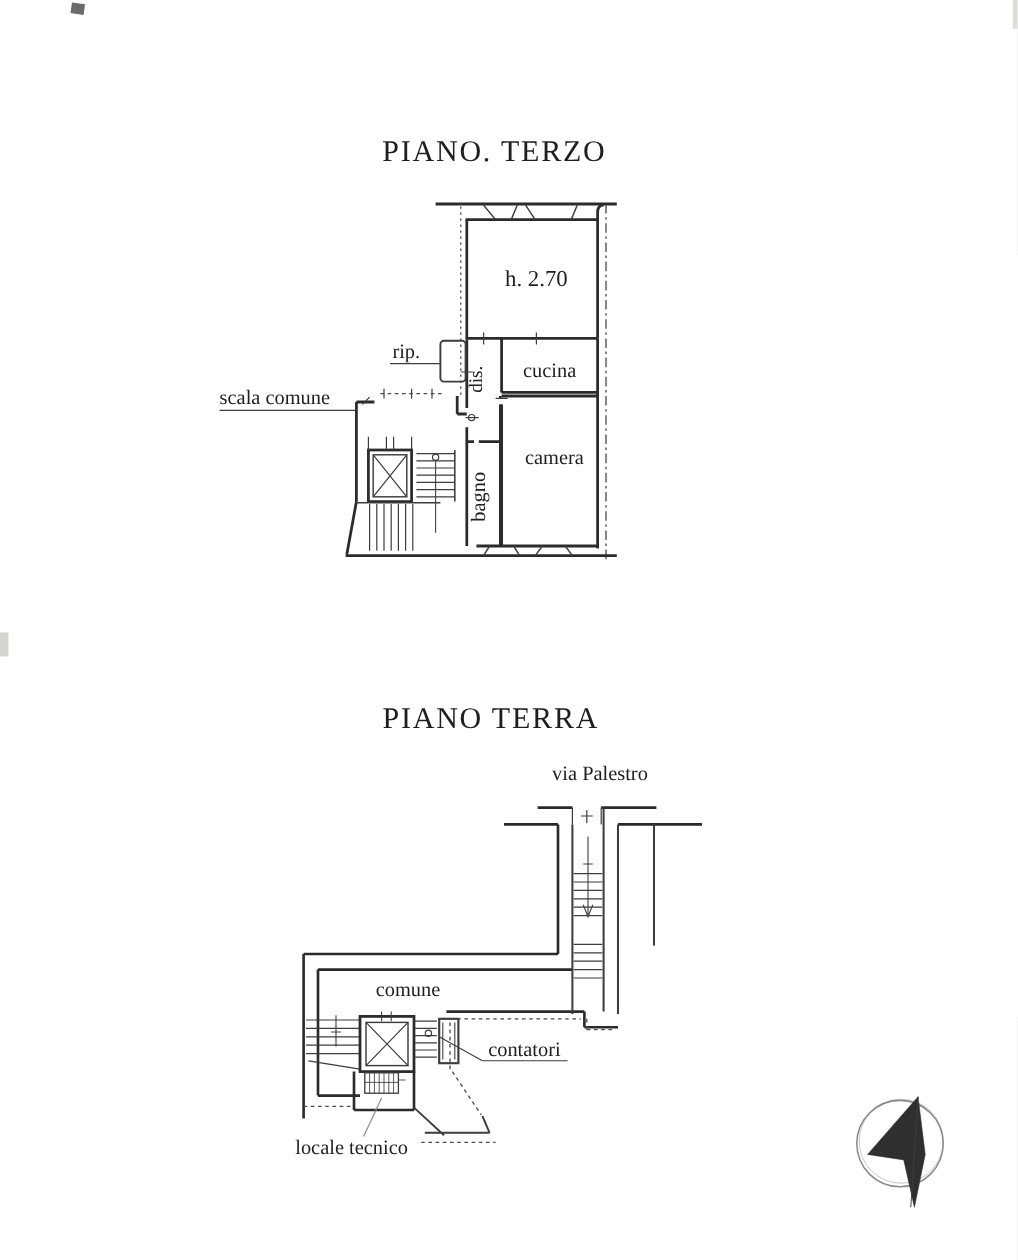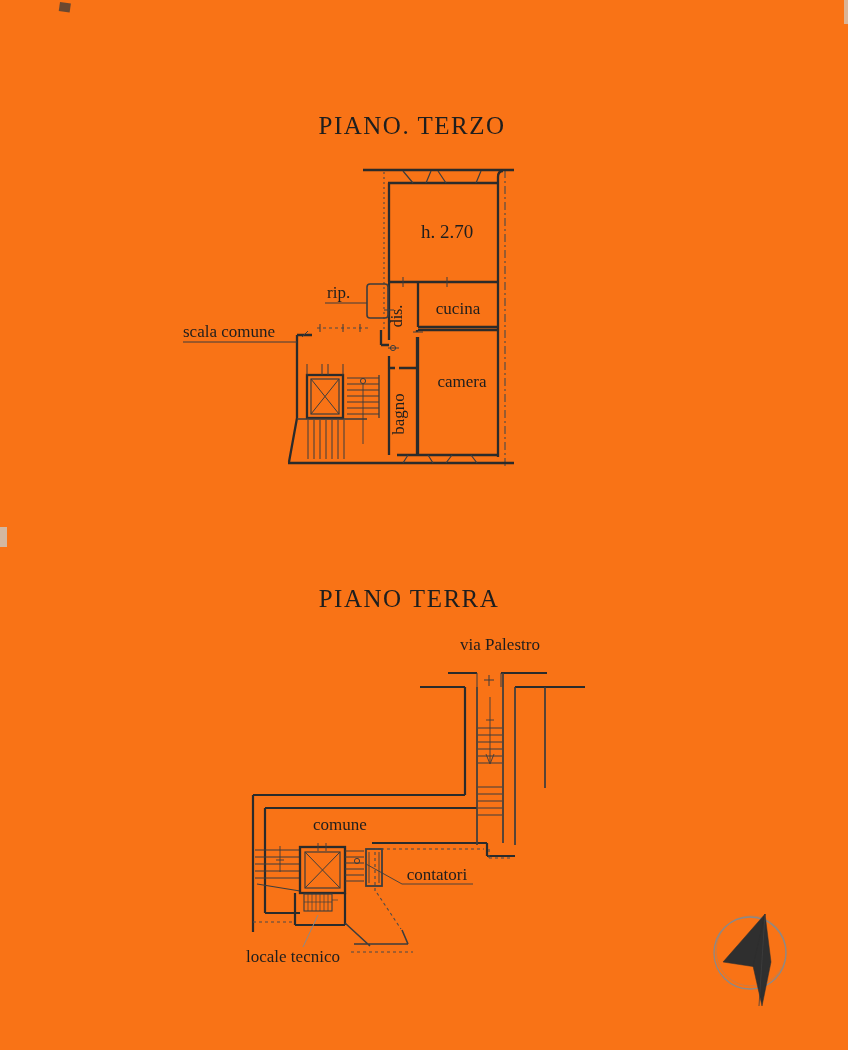--- a/index.html
+++ b/index.html
@@ -1,17 +1,17 @@
 <!DOCTYPE html>
 <html><head>
 <meta charset="utf-8">
 <style>
   html,body{margin:0;padding:0;background:#e8e8e8;}
   #canvas{
-    position:relative;width:848px;height:1050px;background:#f97316;
+    position:relative;width:848px;height:1050px;background:#ffffff;
     font-family:"Liberation Serif","DejaVu Serif",serif;overflow:hidden;
   }
   svg{position:absolute;left:0;top:0;}
   svg text{fill:#1e1e1e;}
   .wall{stroke:#2b2b2b;fill:none;}
   .thin{stroke:#3d3d3d;fill:none;}
   .dash{stroke:#4a4a4a;fill:none;}
   .faint{stroke:#8a8a8a;fill:none;}
 </style>
 </head>

